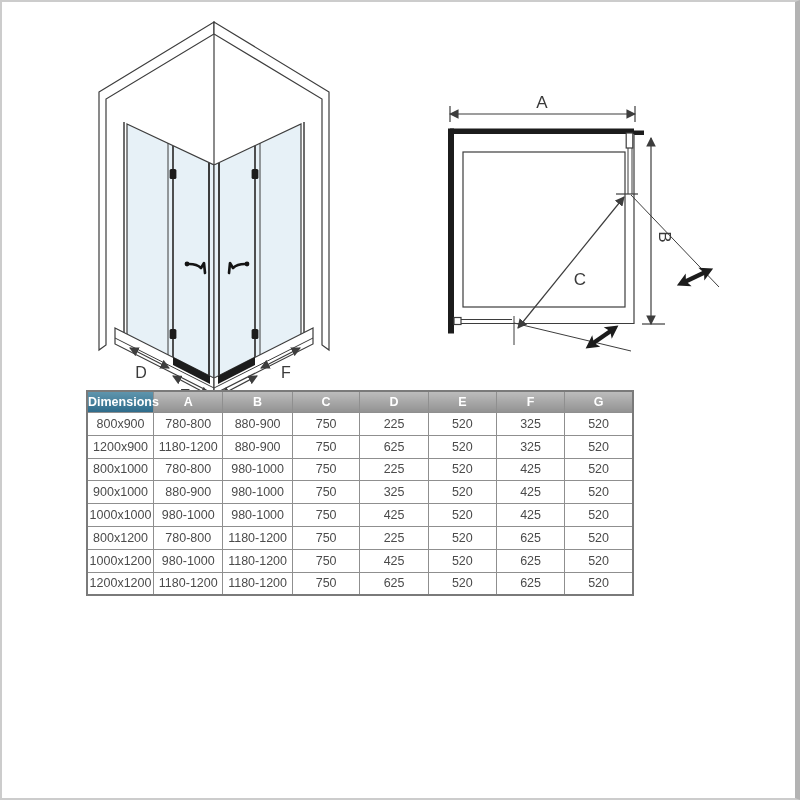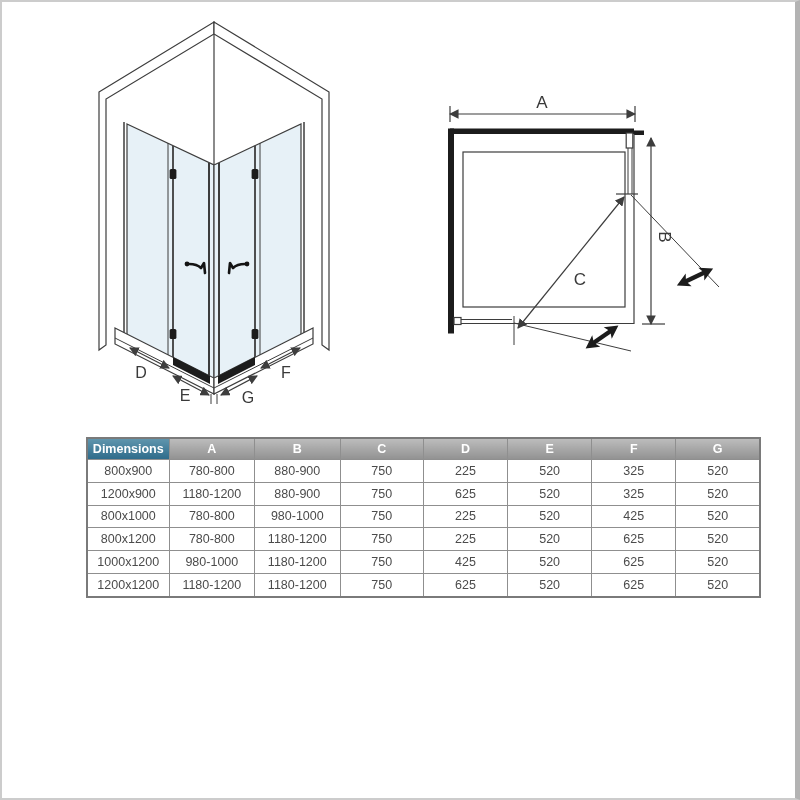--- a/index.html
+++ b/index.html
@@ -19,21 +19,21 @@
   .ln{stroke:var(--line,#3d3d3d);fill:none;stroke-width:1.2;}
   .w1{stroke-width:1;} .w18{stroke-width:1.8;} .w2{stroke-width:2;} .w15{stroke-width:1.5;}
   .white{fill:#ffffff;stroke:var(--line,#3d3d3d);stroke-width:1.2;}
   .glass{fill:var(--glass,#e7f1f7);stroke:var(--line,#3d3d3d);stroke-width:1.2;}
   .blk{fill:var(--wall-fill,#1c1c1c);stroke:none;}
   .handle{stroke:#141414;stroke-width:2.6;fill:none;stroke-linecap:round;stroke-linejoin:round;}
   .lbl{fill:#3a3a3a;font:16px "Liberation Sans",sans-serif;}
   .lbl2{fill:#3a3a3a;font:17px "Liberation Sans",sans-serif;}
   .dim{stroke:var(--line,#3d3d3d);stroke-width:1.2;fill:none;}
 
-  .table-wrap{position:absolute;left:84px;top:435px;width:675px;}
+  .table-wrap{position:absolute;left:84px;top:388px;width:548px;}
   table{border-collapse:collapse;width:100%;table-layout:fixed;
         border:2px solid #7a7a7a;font-size:12.5px;color:var(--text,#4b4b4b);}
   th,td{border:1px solid var(--table-border,#8f8f8f);text-align:center;padding:0;}
   td{height:21.8px;font-size:12.5px;background:#fff;}
   thead th{height:20px;color:#ffffff;font-weight:bold;font-size:12.5px;
     background:linear-gradient(180deg,var(--header-gray-top,#bcbcbc),var(--header-gray-bottom,#929292));}
   thead th.dimcol{
     background:linear-gradient(180deg,var(--accent-top,#5f95ad),var(--accent-bottom,#2f6c8b));}
 </style>
 </head>
@@ -217,21 +217,41 @@
       <td>800x1000</td>
       <td>780-800</td>
       <td>980-1000</td>
       <td>750</td>
       <td>225</td>
       <td>520</td>
       <td>425</td>
       <td>520</td>
     </tr>
 
-
+    <tr>
+      <td>900x1000</td>
+      <td>880-900</td>
+      <td>980-1000</td>
+      <td>750</td>
+      <td>325</td>
+      <td>520</td>
+      <td>425</td>
+      <td>520</td>
+    </tr>
+
+    <tr>
+      <td>1000x1000</td>
+      <td>980-1000</td>
+      <td>980-1000</td>
+      <td>750</td>
+      <td>425</td>
+      <td>520</td>
+      <td>425</td>
+      <td>520</td>
+    </tr>
 
     <tr>
       <td>800x1200</td>
       <td>780-800</td>
       <td>1180-1200</td>
       <td>750</td>
       <td>225</td>
       <td>520</td>
       <td>625</td>
       <td>520</td>

